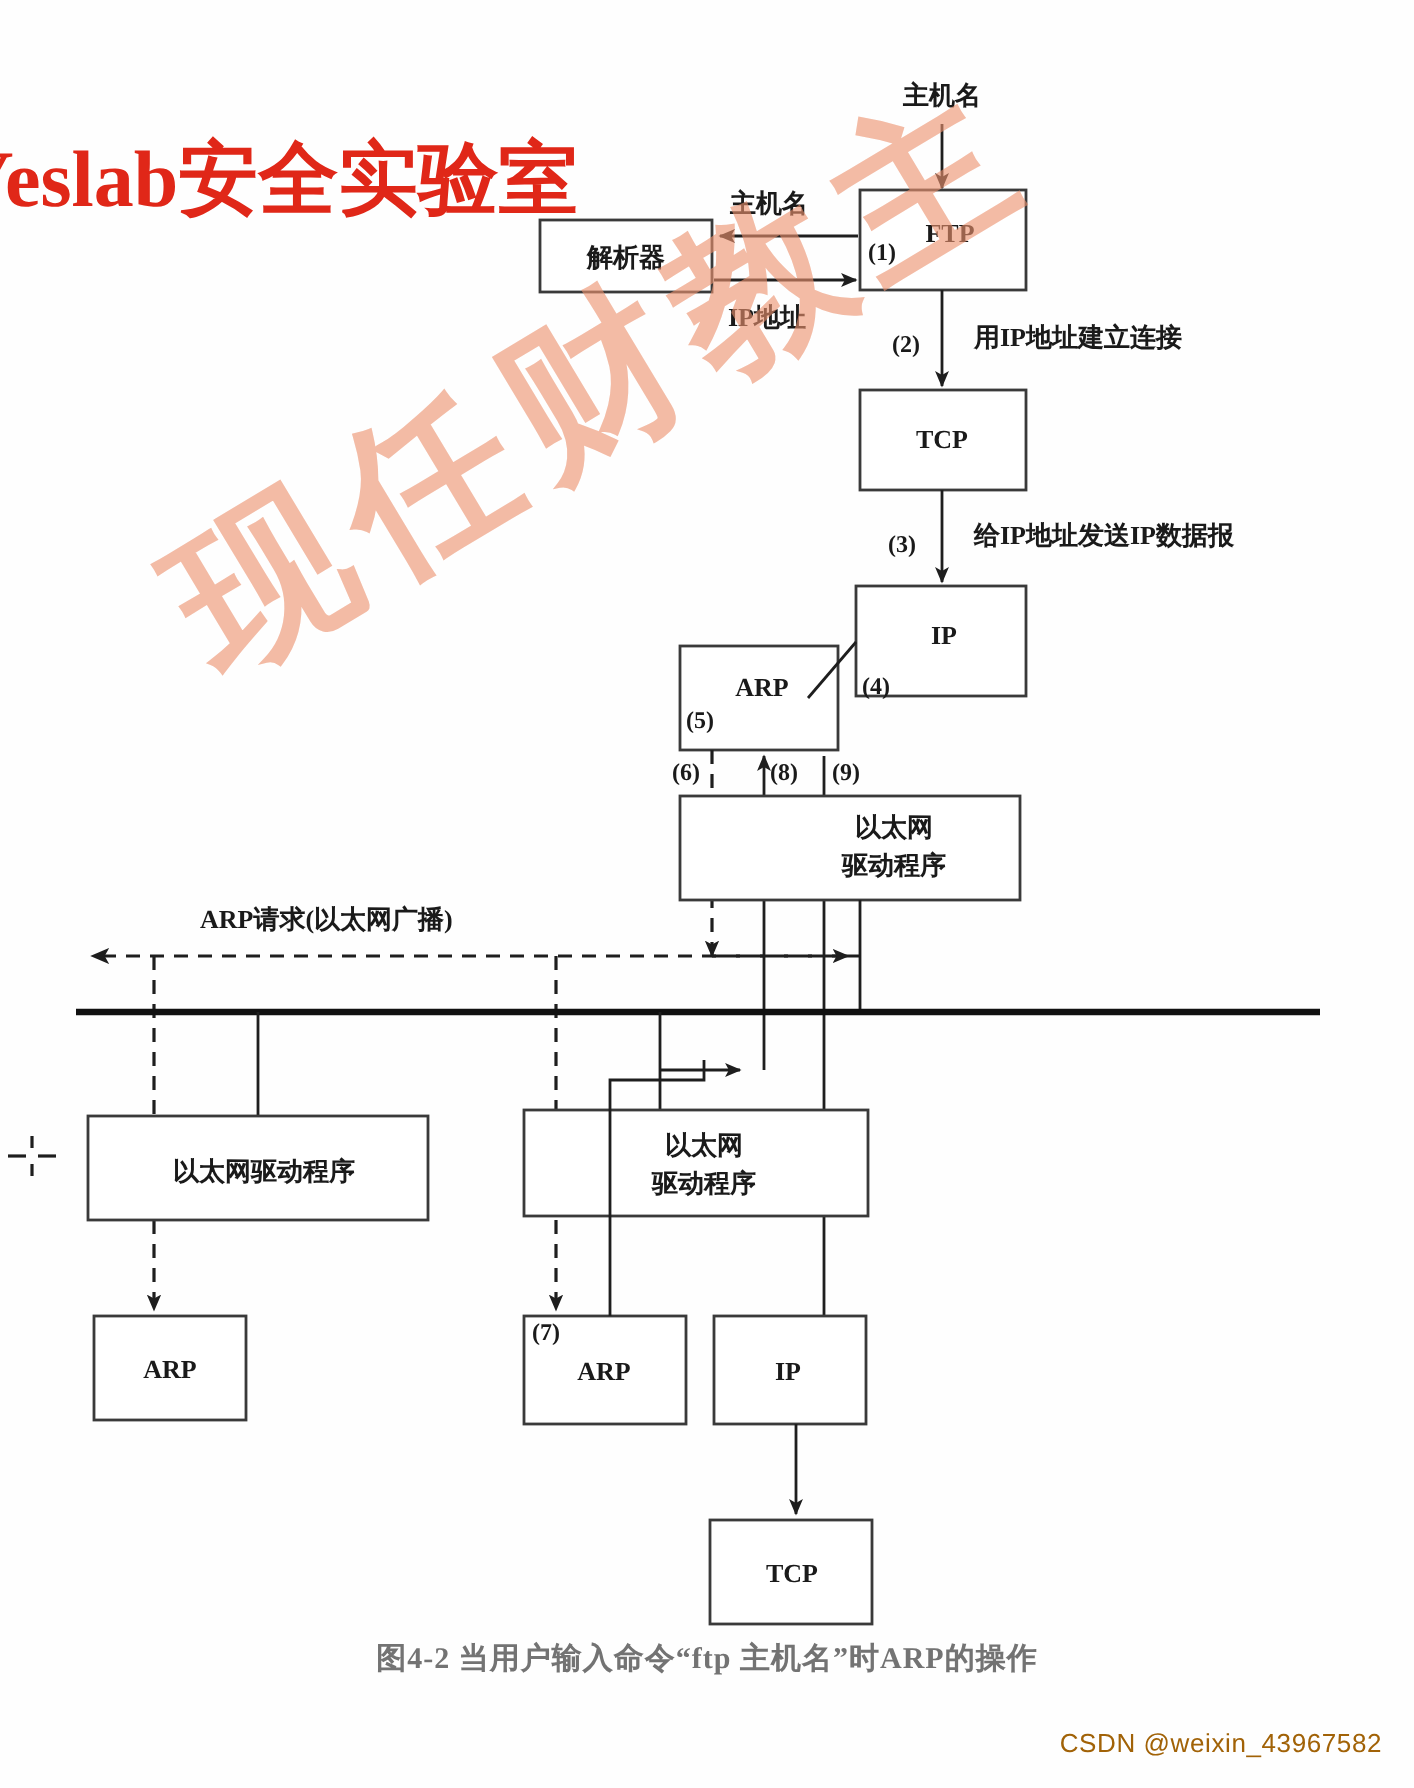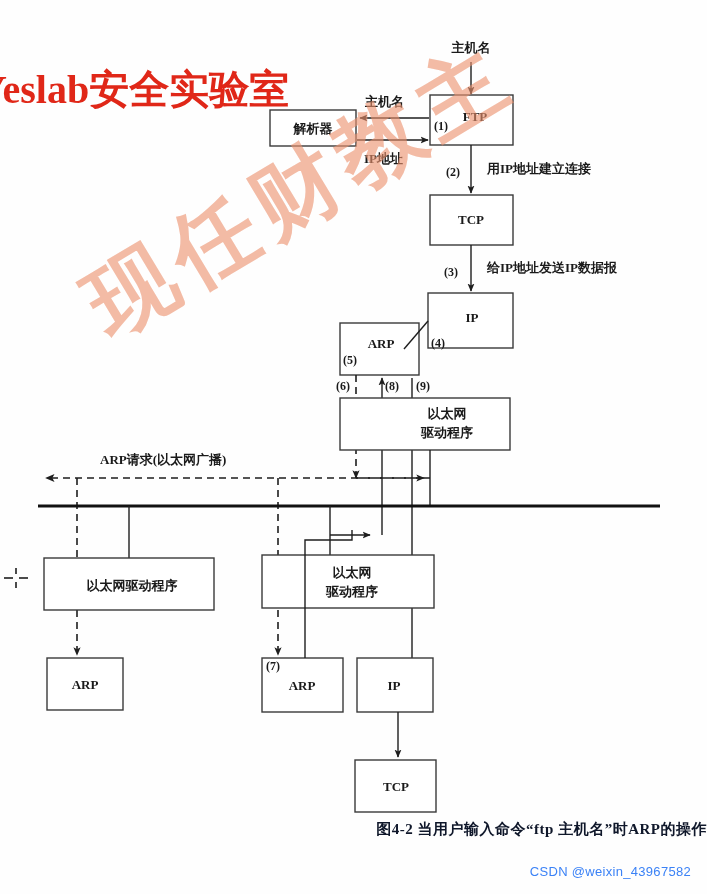--- a/index.html
+++ b/index.html
@@ -50,34 +50,34 @@
     transform: rotate(-31deg);
     transform-origin: 0 50%;
     letter-spacing: 10px;
     pointer-events: none;
   }
   .caption {
     position: absolute;
     left: 0;
     top: 820px;
     width: 707px;
-    text-align: right;
+    text-align: center;
     font-family: "Liberation Serif", "DejaVu Serif", serif;
     font-size: 15px;
     font-weight: 700;
-    color: #0f172a;
+    color: #737373;
     letter-spacing: 0.5px;
   }
   .csdn {
     position: absolute;
     right: 16px;
     top: 864px;
     font-family: "Liberation Sans", "DejaVu Sans", sans-serif;
     font-size: 13px;
-    color: #3b82f6;
+    color: #a16207;
     letter-spacing: 0.3px;
   }
   text.boxlabel {
     font-family: "Liberation Serif", "DejaVu Serif", serif;
     font-size: 13px;
     font-weight: 700;
     fill: #1a1a1a;
   }
   text.cnlabel {
     font-family: "Liberation Serif", "DejaVu Serif", serif;

